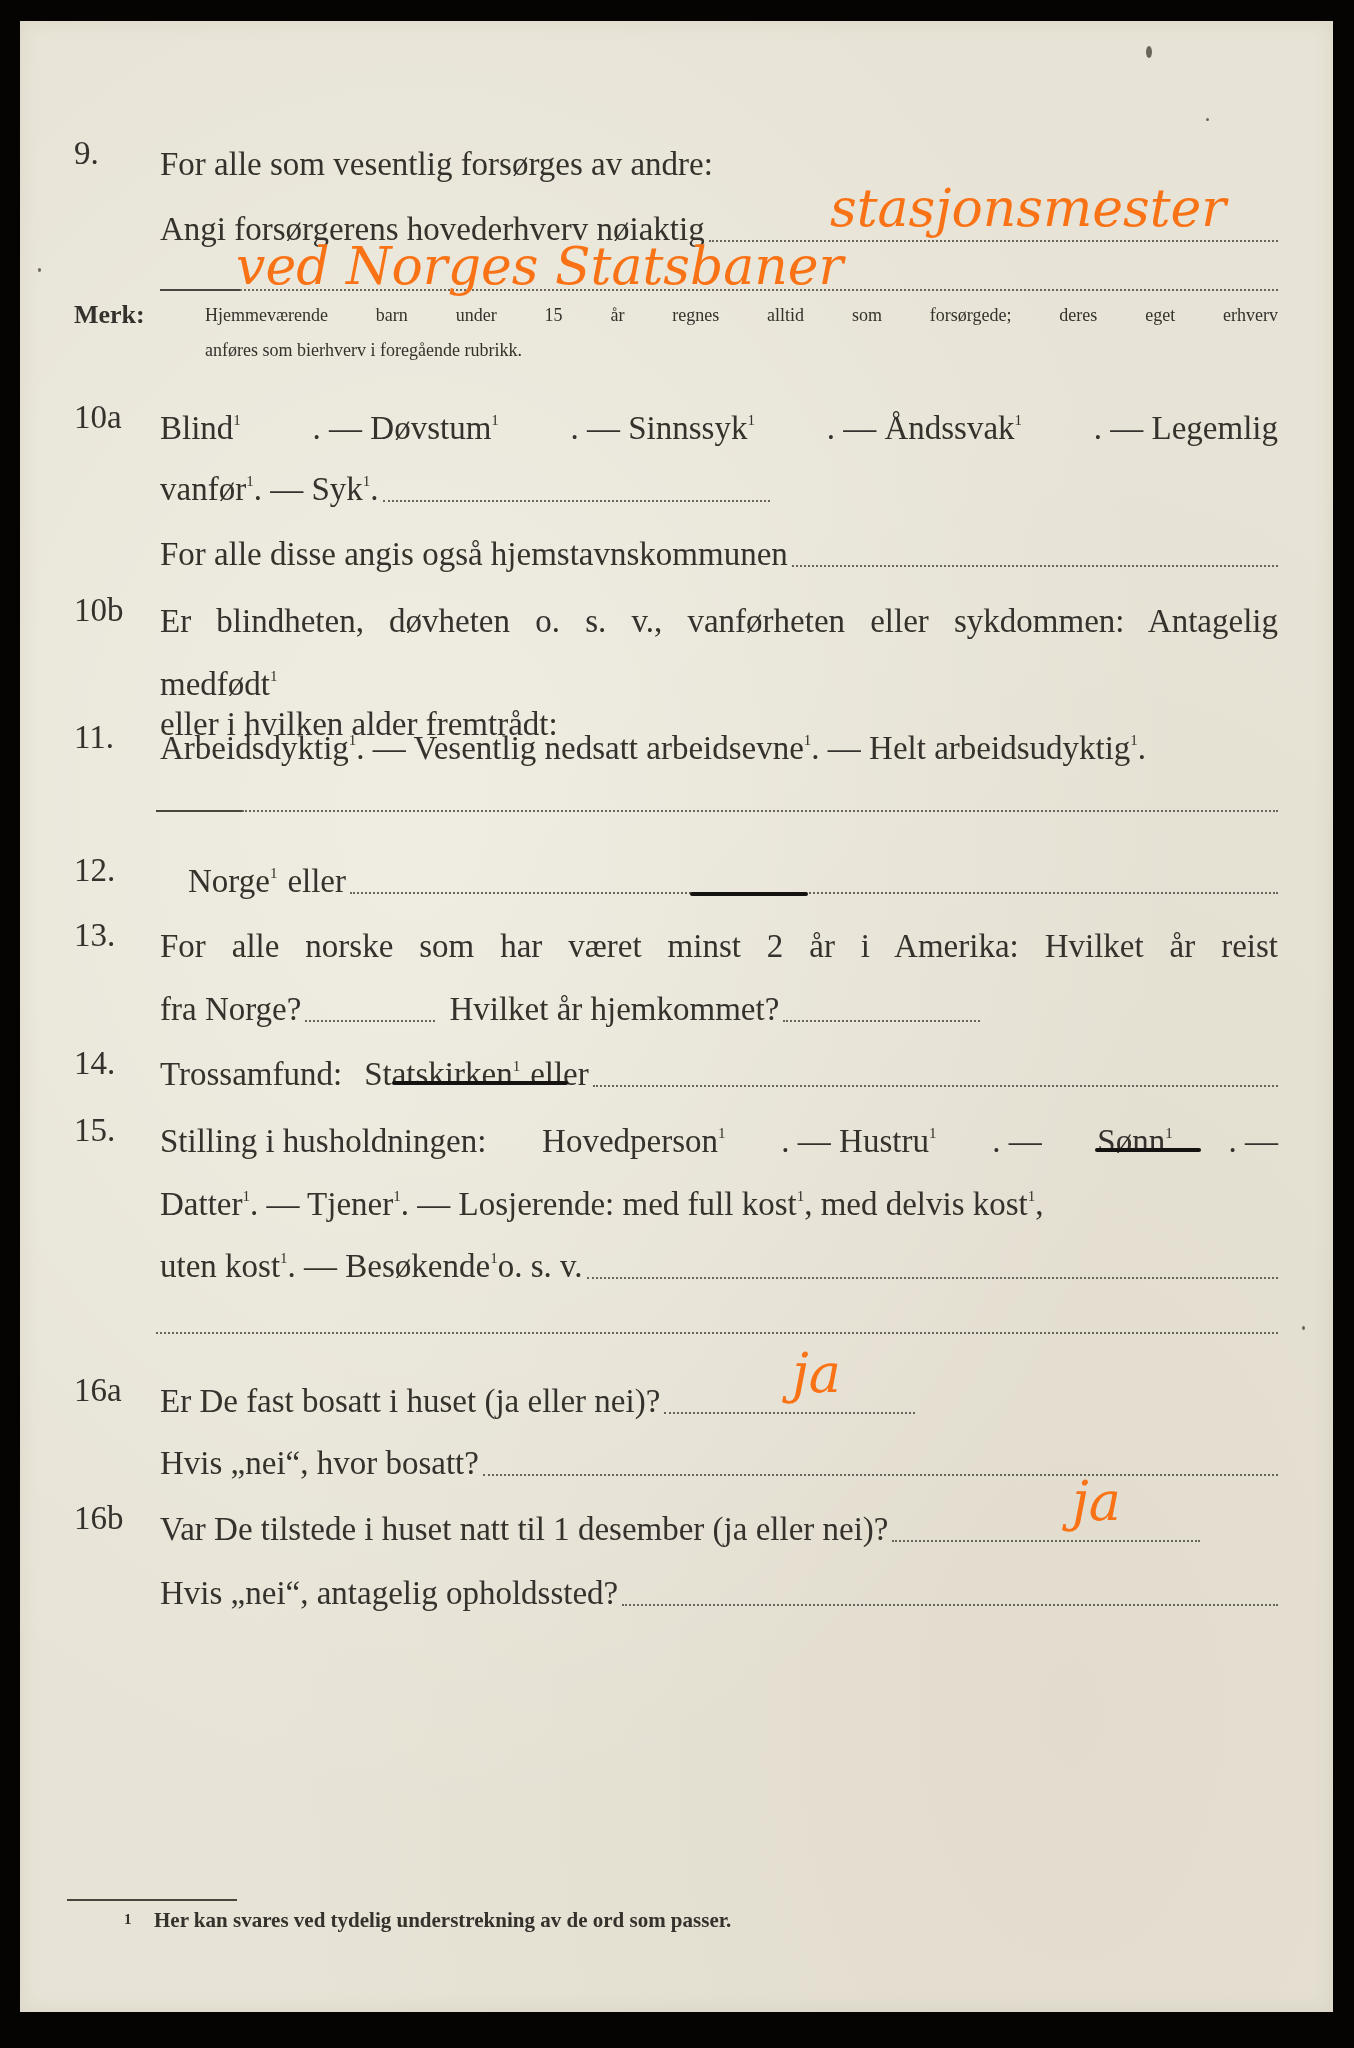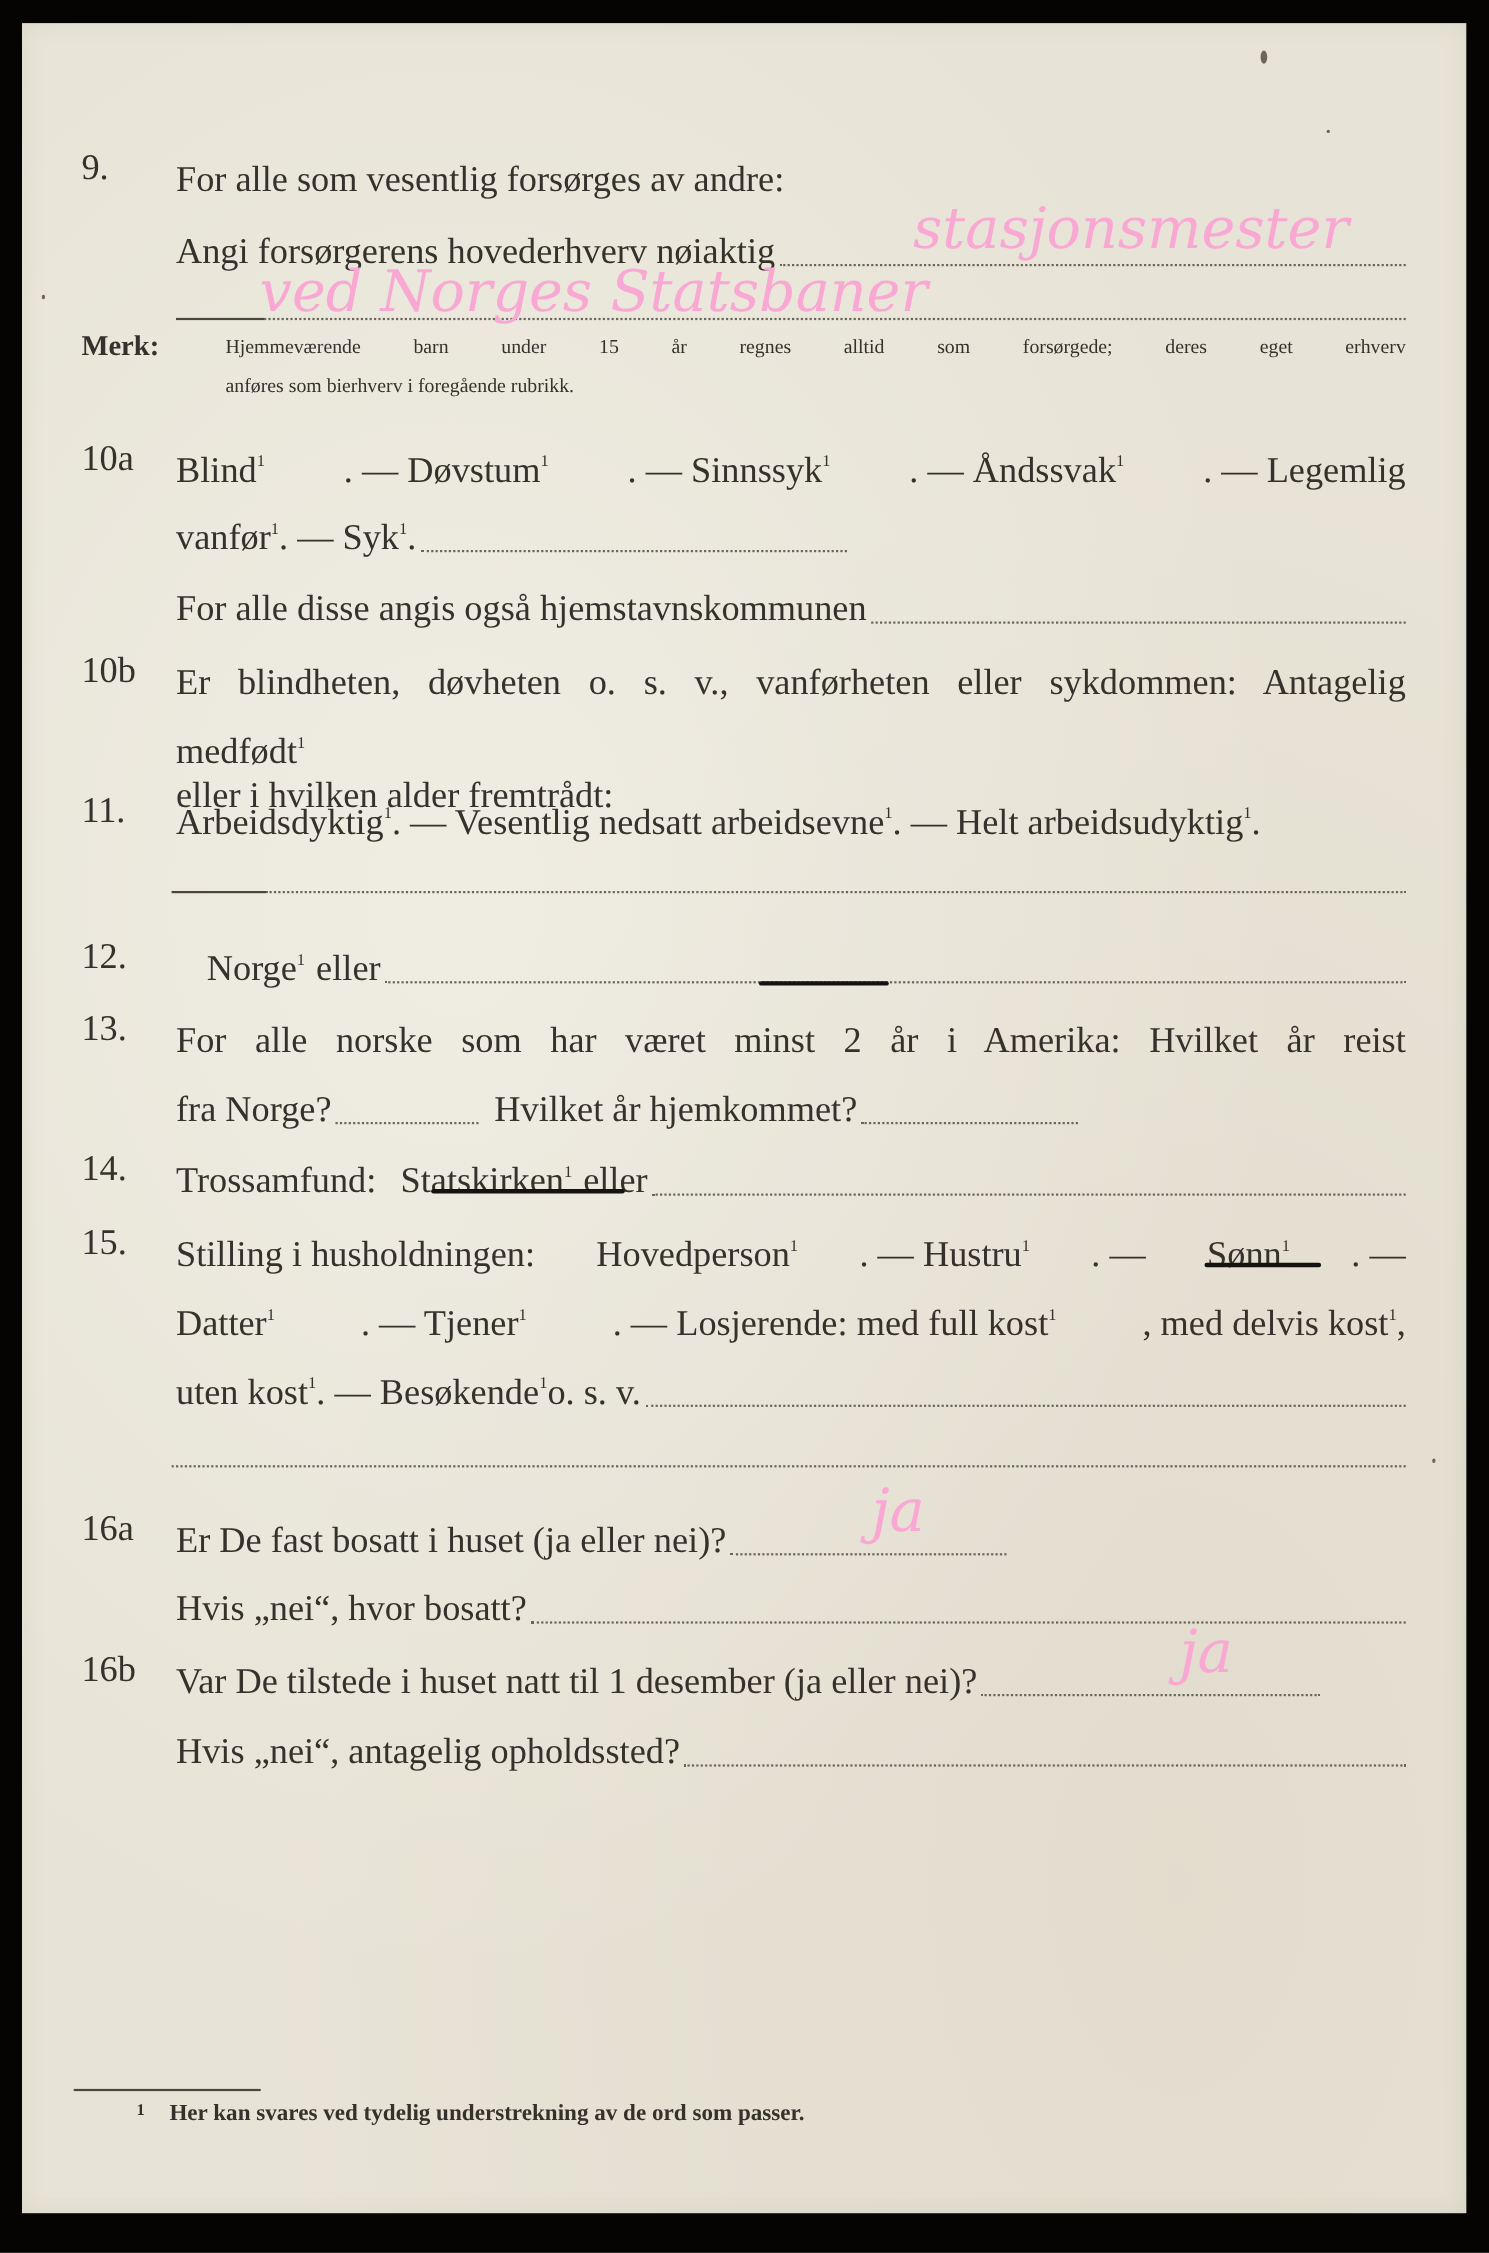--- a/index.html
+++ b/index.html
@@ -13,21 +13,21 @@
            box-shadow: inset 0 0 20px rgba(150,140,110,0.15); }
   .row { position:absolute; display:flex; align-items:baseline; white-space:nowrap; font-size:33px; line-height:40px;margin-top:11px; }
   .num { position:absolute; font-size:33px; line-height:40px; }
   .just { text-align:justify; text-align-last:justify; display:block; }
   .fill { flex:1; border-bottom:2px dotted #6a655c; margin-left:4px; height:0; align-self:flex-end; margin-bottom:7px; }
   .line { position:absolute; height:0; border-bottom:2px dotted #6a655c; }
   .seg { position:absolute; height:0; border-bottom:2px solid #4a463f; }
   sup { font-size:15px; vertical-align:14px; line-height:0; }
   .merk { font-size:18px; line-height:30px; }
   .merk-label { font-weight:bold; font-size:26px; }
-  .hand { position:absolute; font-family:"DejaVu Serif",serif; font-style:italic; color:#f9a8d4; white-space:nowrap;text-align:center; }
+  .hand { position:absolute; font-family:"DejaVu Serif",serif; font-style:italic; color:#f97316; white-space:nowrap;text-align:center; }
   .ul { position:absolute; height:4px; background:#151311; border-radius:2px; }
   .foot { position:absolute; font-size:21px; font-weight:bold; white-space:nowrap; }
   .speck { position:absolute; background:#6c655a; border-radius:50%; }
 </style>
 </head>
 <body>
 
 <div class="paper"></div>
 
 <div class="num" style="left:74px; top:133px;">9.</div>
@@ -119,21 +119,21 @@
 <div class="num" style="left:74px; top:1110px;">15.</div>
 <div class="row" style="left:160px; top:1110px; width:1118px; justify-content:space-between;">
   <span>Stilling i husholdningen:</span>
   <span><span>Hovedperson</span><sup>1</sup></span>
   <span><span>. — Hustru</span><sup>1</sup></span>
   <span>. —</span>
   <span><span>Sønn</span><sup>1</sup></span>
   <span>. —</span>
 </div>
 <div class="ul" style="left:1095px; top:1148px; width:106px;"></div>
-<div class="row" style="left:160px; top:1173px; width:1118px; justify-content:space-between;">
+<div class="row" style="left:160px; top:1173px; width:1118px; ">
   <span><span>Datter</span><sup>1</sup></span>
   <span><span>. — Tjener</span><sup>1</sup></span>
   <span><span>. — Losjerende: med full kost</span><sup>1</sup></span>
   <span><span>, med delvis kost</span><sup>1</sup><span>,</span></span>
 </div>
 <div class="row" style="left:160px; top:1235px; width:1118px;">
   <span><span>uten kost</span><sup>1</sup></span>
   <span><span>. — Besøkende</span><sup>1</sup></span>
   <span> o. s. v.</span>
   <span class="fill"></span>

